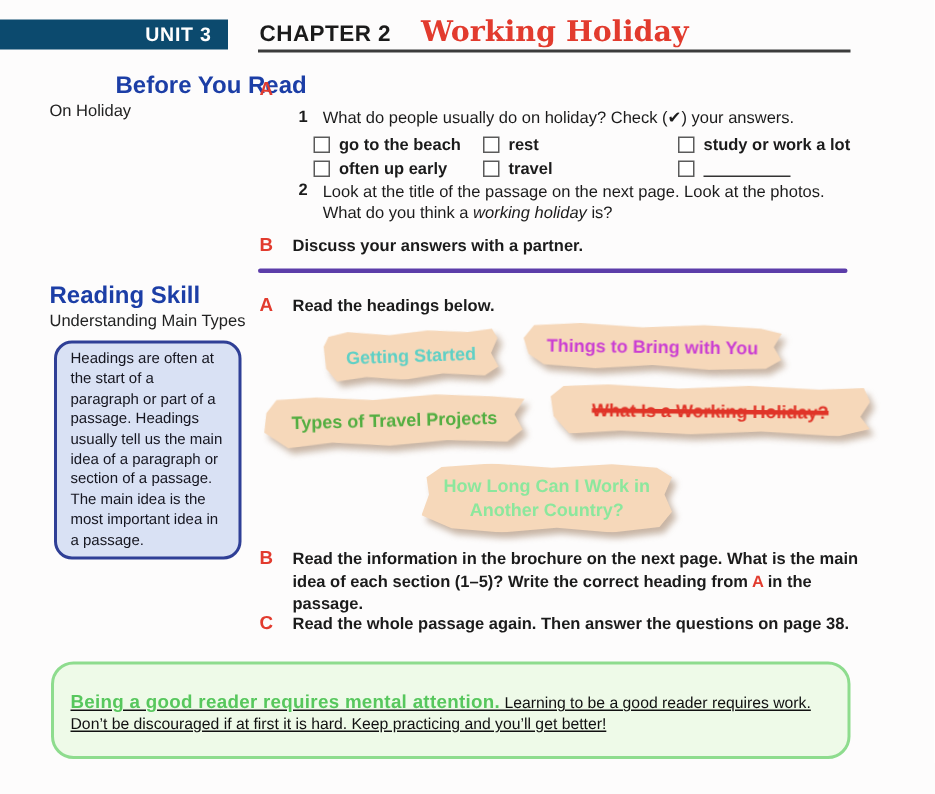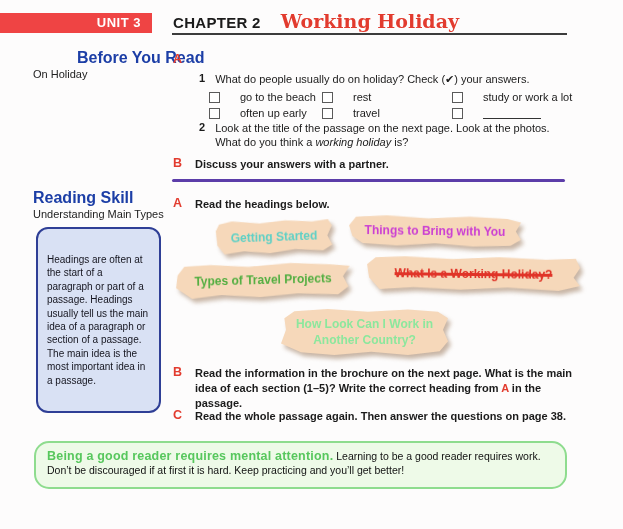--- a/index.html
+++ b/index.html
@@ -1,53 +1,53 @@
 <!DOCTYPE html>
 <html><head>
 <meta charset="utf-8">
 <style>
   html,body{margin:0;padding:0;background:#ffffff;}
   .page{position:relative;width:623px;height:529px;background:#fdfcfc;
         font-family:"Liberation Sans",sans-serif;color:#1b1b1b;overflow:hidden;}
 
   
-  .unit-banner{position:absolute;left:0;top:13px;width:152px;height:20px;background:#ef4444;
+  .unit-banner{position:absolute;left:0;top:13px;width:152px;height:20px;background:#0c4a6e;
         color:#fff;font-weight:bold;font-size:13px;line-height:20px;text-align:right;
         padding-right:11px;box-sizing:border-box;letter-spacing:.5px;}
   .chapter-row{position:absolute;left:173px;top:10px;display:flex;align-items:baseline;gap:20px;}
   .chapter-label{font-size:15px;font-weight:bold;letter-spacing:.3px;}
   .chapter-title{font-family:"DejaVu Serif",serif;font-size:19px;font-weight:bold;color:#e23b2e;}
   .header-rule{position:absolute;left:172px;top:33px;width:395px;height:2px;background:#3c3c3c;}
 
   
   .col-head{position:absolute;left:33px;color:#1c3ea6;font-size:16px;font-weight:bold;}
   .col-sub{position:absolute;left:33px;font-size:11px;color:#222;}
   #byr-head{top:49px;margin-left:44px;} #byr-sub{top:68px;}
   #rs-head{top:189px;} #rs-sub{top:208px;}
   .tip-box{position:absolute;left:36px;top:227px;width:125px;box-sizing:border-box;
         background:#d9e1f4;border:2px solid #2f3f96;border-radius:12px;
-        padding:24px 9px;font-size:10px;line-height:1.34;color:#15151f;}
+        padding:4px 9px;font-size:10px;line-height:1.34;color:#15151f;}
 
   
   .sec{position:absolute;left:173px;display:flex;gap:9px;width:400px;}
   .sec .letter{color:#e23b2e;font-weight:bold;font-size:12.5px;flex:0 0 13px;}
   .sec .stext{font-weight:bold;font-size:11px;line-height:15px;padding-top:1px;}
   #sec-a1{top:52px;} #sec-b1{top:156px;} #sec-a2{top:196px;}
   #sec-b2{top:365px;} #sec-c{top:408px;}
   .red{color:#e23b2e;}
 
   .qitem{position:absolute;left:199px;display:flex;gap:10px;font-size:11px;width:380px;}
   .qnum{font-weight:bold;}
   .qlines{line-height:14px;}
   #q1{top:72px;} #q2{top:121px;}
   .it{font-style:italic;}
 
   .cb-grid{position:absolute;left:209px;top:91px;display:grid;
         grid-template-columns:113px 130px auto;row-gap:4px;font-size:11px;}
-  .cb-cell{display:flex;align-items:center;gap:20px;}
+  .cb-cell{display:flex;align-items:flex-start;gap:6px;font-weight:bold;}
   .cb{width:9px;height:9px;border:1.3px solid #5a5a5a;background:#fff;flex:0 0 9px;box-sizing:content-box;}
   .blank-line{width:58px;height:10px;border-bottom:1.3px solid #333;}
 
   .divider{position:absolute;left:172px;top:179px;width:393px;height:3px;background:#5c3da9;border-radius:2px;}
 
   
   .paper-wrap{position:absolute;filter:drop-shadow(3px 4px 2px rgba(135,95,60,.45));}
   .paper{width:100%;height:100%;background:#f6d8ba;display:flex;align-items:center;
         justify-content:center;font-weight:bold;font-size:12px;}
   #paper1{left:216px;top:220px;width:116px;height:33px;transform:rotate(-2deg);}
@@ -59,23 +59,23 @@
   .hc0{color:#5fd0c5;} .hc1{color:#cb3fd2;} .hc2{color:#53ae41;}
   .hc3{color:#e03428;text-decoration:line-through;text-decoration-thickness:2.5px;}
   .hc4{color:#8ce79d;}
   .t1{clip-path:polygon(0% 28%,3% 8%,14% 0%,38% 9%,60% 2%,83% 8%,97% 3%,100% 22%,96% 52%,100% 80%,92% 97%,68% 90%,46% 100%,24% 92%,7% 99%,1% 72%);}
   .t2{clip-path:polygon(0% 35%,4% 6%,22% 0%,46% 8%,70% 1%,92% 7%,100% 18%,97% 48%,100% 76%,94% 96%,72% 100%,50% 91%,28% 100%,8% 93%,2% 70%);}
   .t3{clip-path:polygon(1% 30%,5% 5%,20% 2%,42% 10%,66% 2%,88% 9%,100% 15%,96% 45%,99% 75%,93% 98%,70% 92%,48% 100%,26% 91%,9% 100%,0% 68%);}
   .t4{clip-path:polygon(0% 25%,4% 4%,18% 0%,40% 7%,62% 0%,84% 6%,98% 2%,100% 30%,97% 60%,100% 85%,90% 100%,66% 92%,44% 99%,22% 93%,6% 100%,1% 65%);}
   .t5{clip-path:polygon(2% 20%,8% 5%,28% 0%,52% 6%,76% 1%,94% 6%,100% 20%,97% 45%,100% 70%,95% 92%,76% 100%,54% 93%,32% 100%,12% 94%,0% 75%,3% 45%);}
 
   
-  .footer-box{position:absolute;left:34px;top:441px;width:533px;height:48px;box-sizing:border-box;
+  .footer-box{position:absolute;left:34px;top:441px;width:533px;height:65px;box-sizing:border-box;
         background:#eefae8;border:2px solid #8edc8e;border-radius:15px;
-        padding:6px 11px;font-size:10.5px;line-height:14px;color:#111;}
+        padding:18px 11px;font-size:10.5px;line-height:14px;color:#111;text-decoration:underline;}
   .footer-highlight{color:#57c75d;font-weight:bold;font-size:12.5px;letter-spacing:.2px;}
 </style>
 </head>
 <body>
 
 <div class="page">
 
   <div class="unit-banner">
     <span>UNIT 3</span>
   </div>
@@ -162,21 +162,21 @@
       <span class="hc2">Types of Travel Projects</span>
     </div>
   </div>
   <div class="paper-wrap" id="paper4">
     <div class="paper t4">
       <span class="hc3">What Is a Working Holiday?</span>
     </div>
   </div>
   <div class="paper-wrap" id="paper5">
     <div class="paper t5">
-      <span class="hc4">How Look Can I Work in Another Country?</span>
+      <span class="hc4">How Long Can I Work in Another Country?</span>
     </div>
   </div>
 
   <div class="sec" id="sec-b2">
     <span class="letter">B</span>
     <span class="stext"><span>Read the information in the brochure on the next page. What is the main</span><br>
       <span>idea of each section (1–5)? Write the correct heading from </span><span class="red">A</span><span> in the passage.</span>
     </span>
   </div>
 

